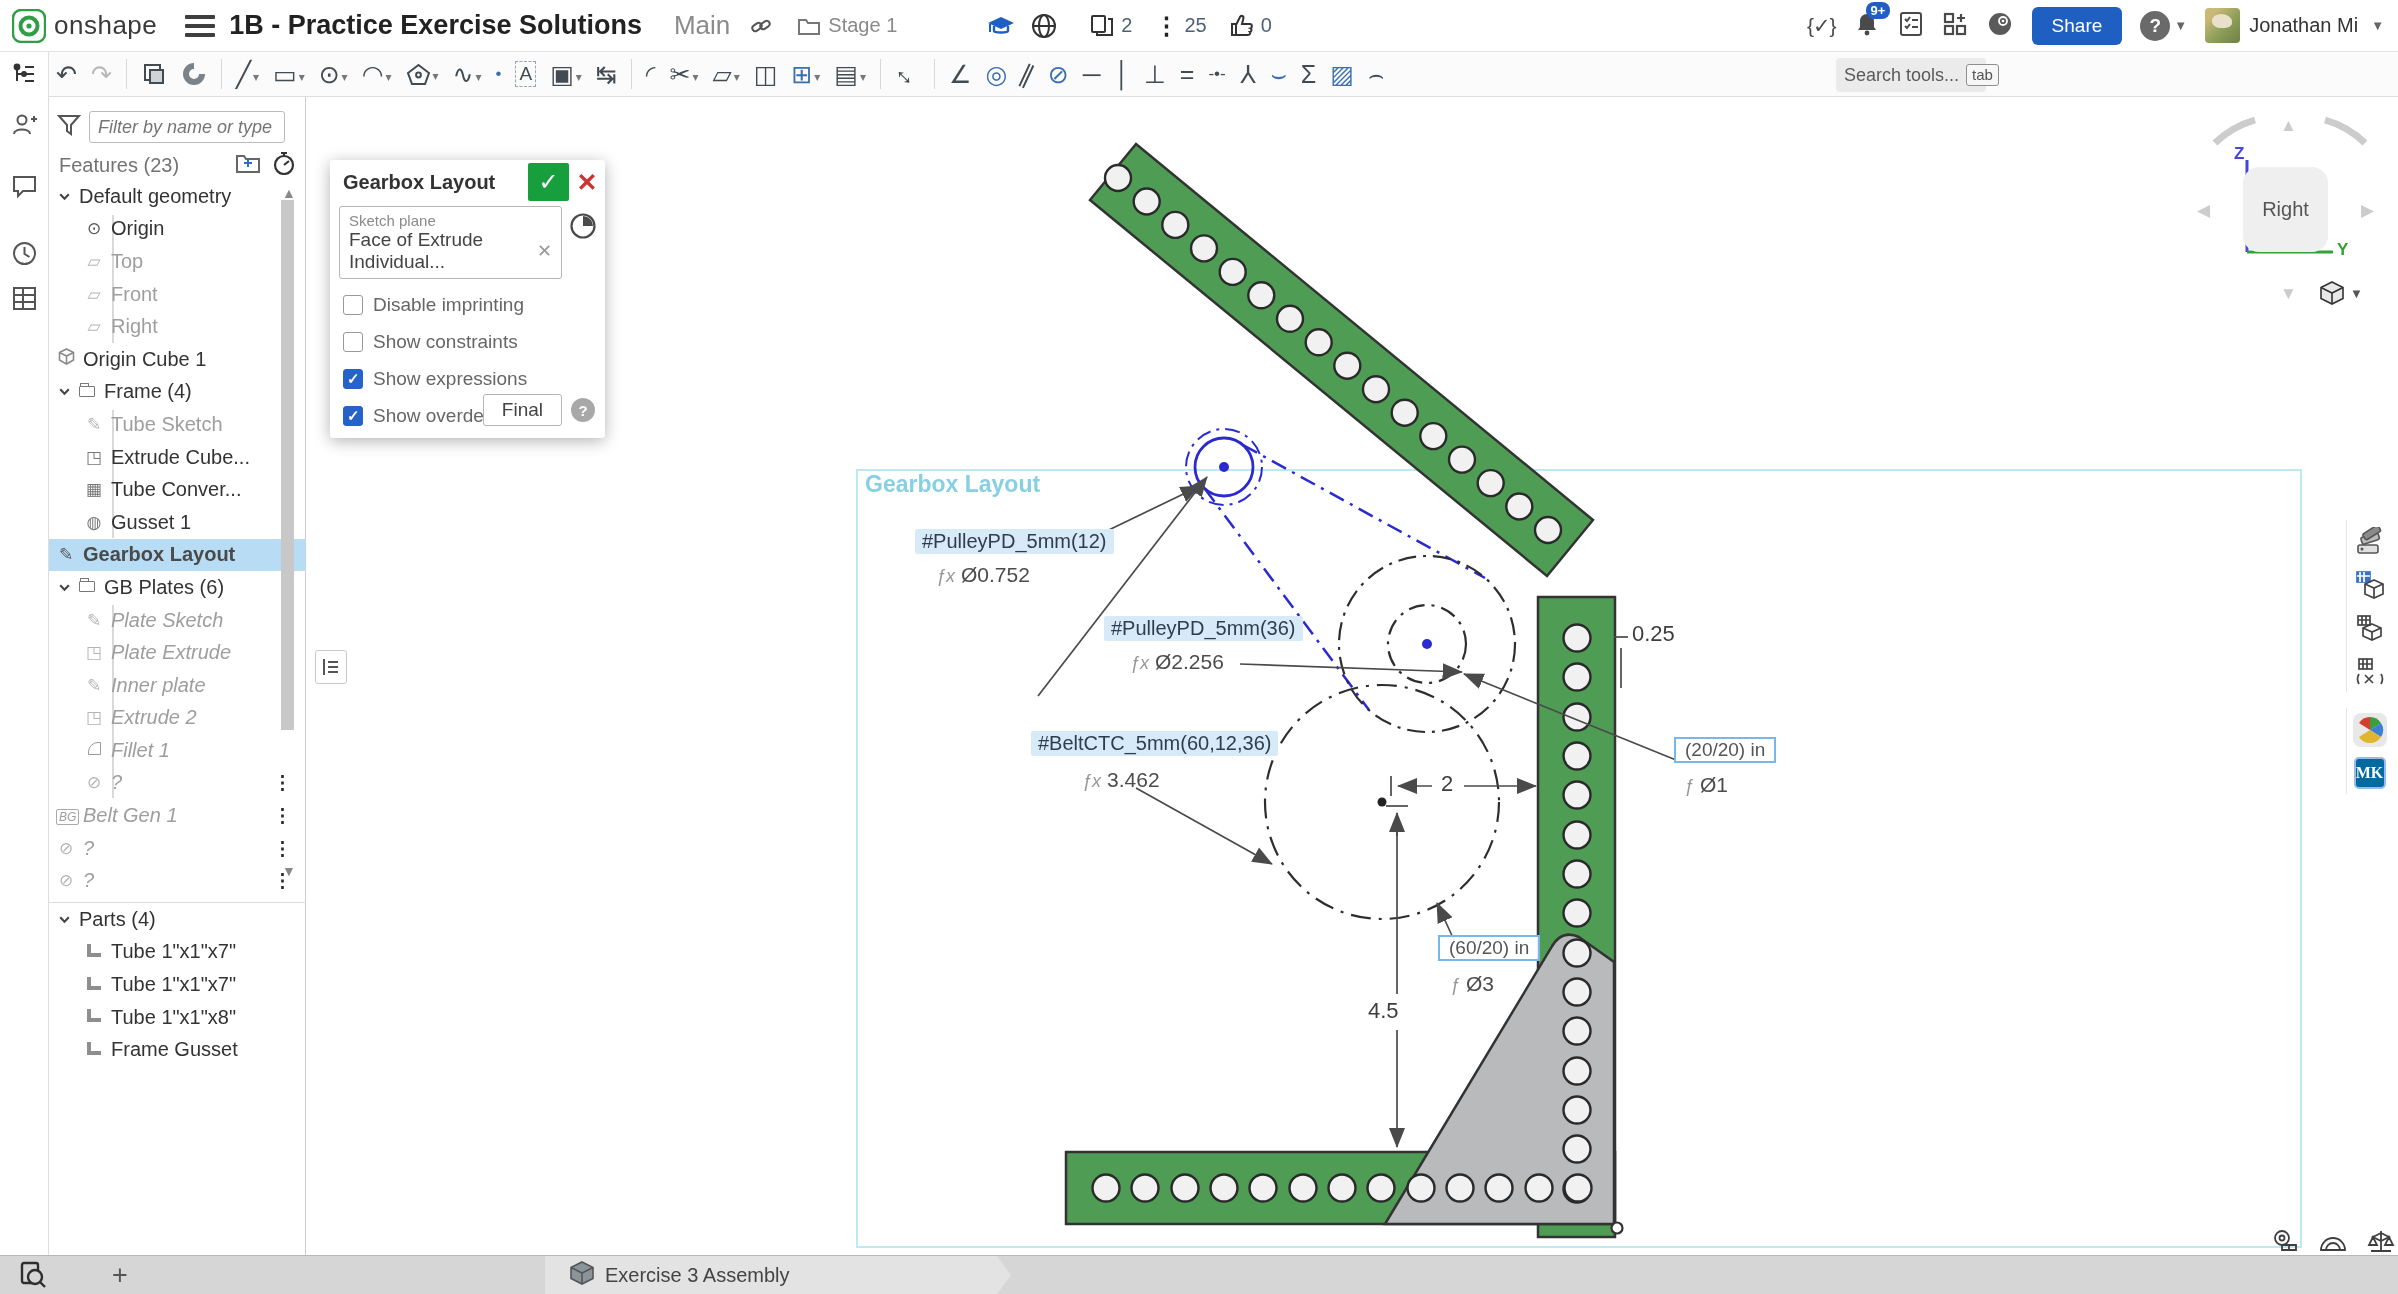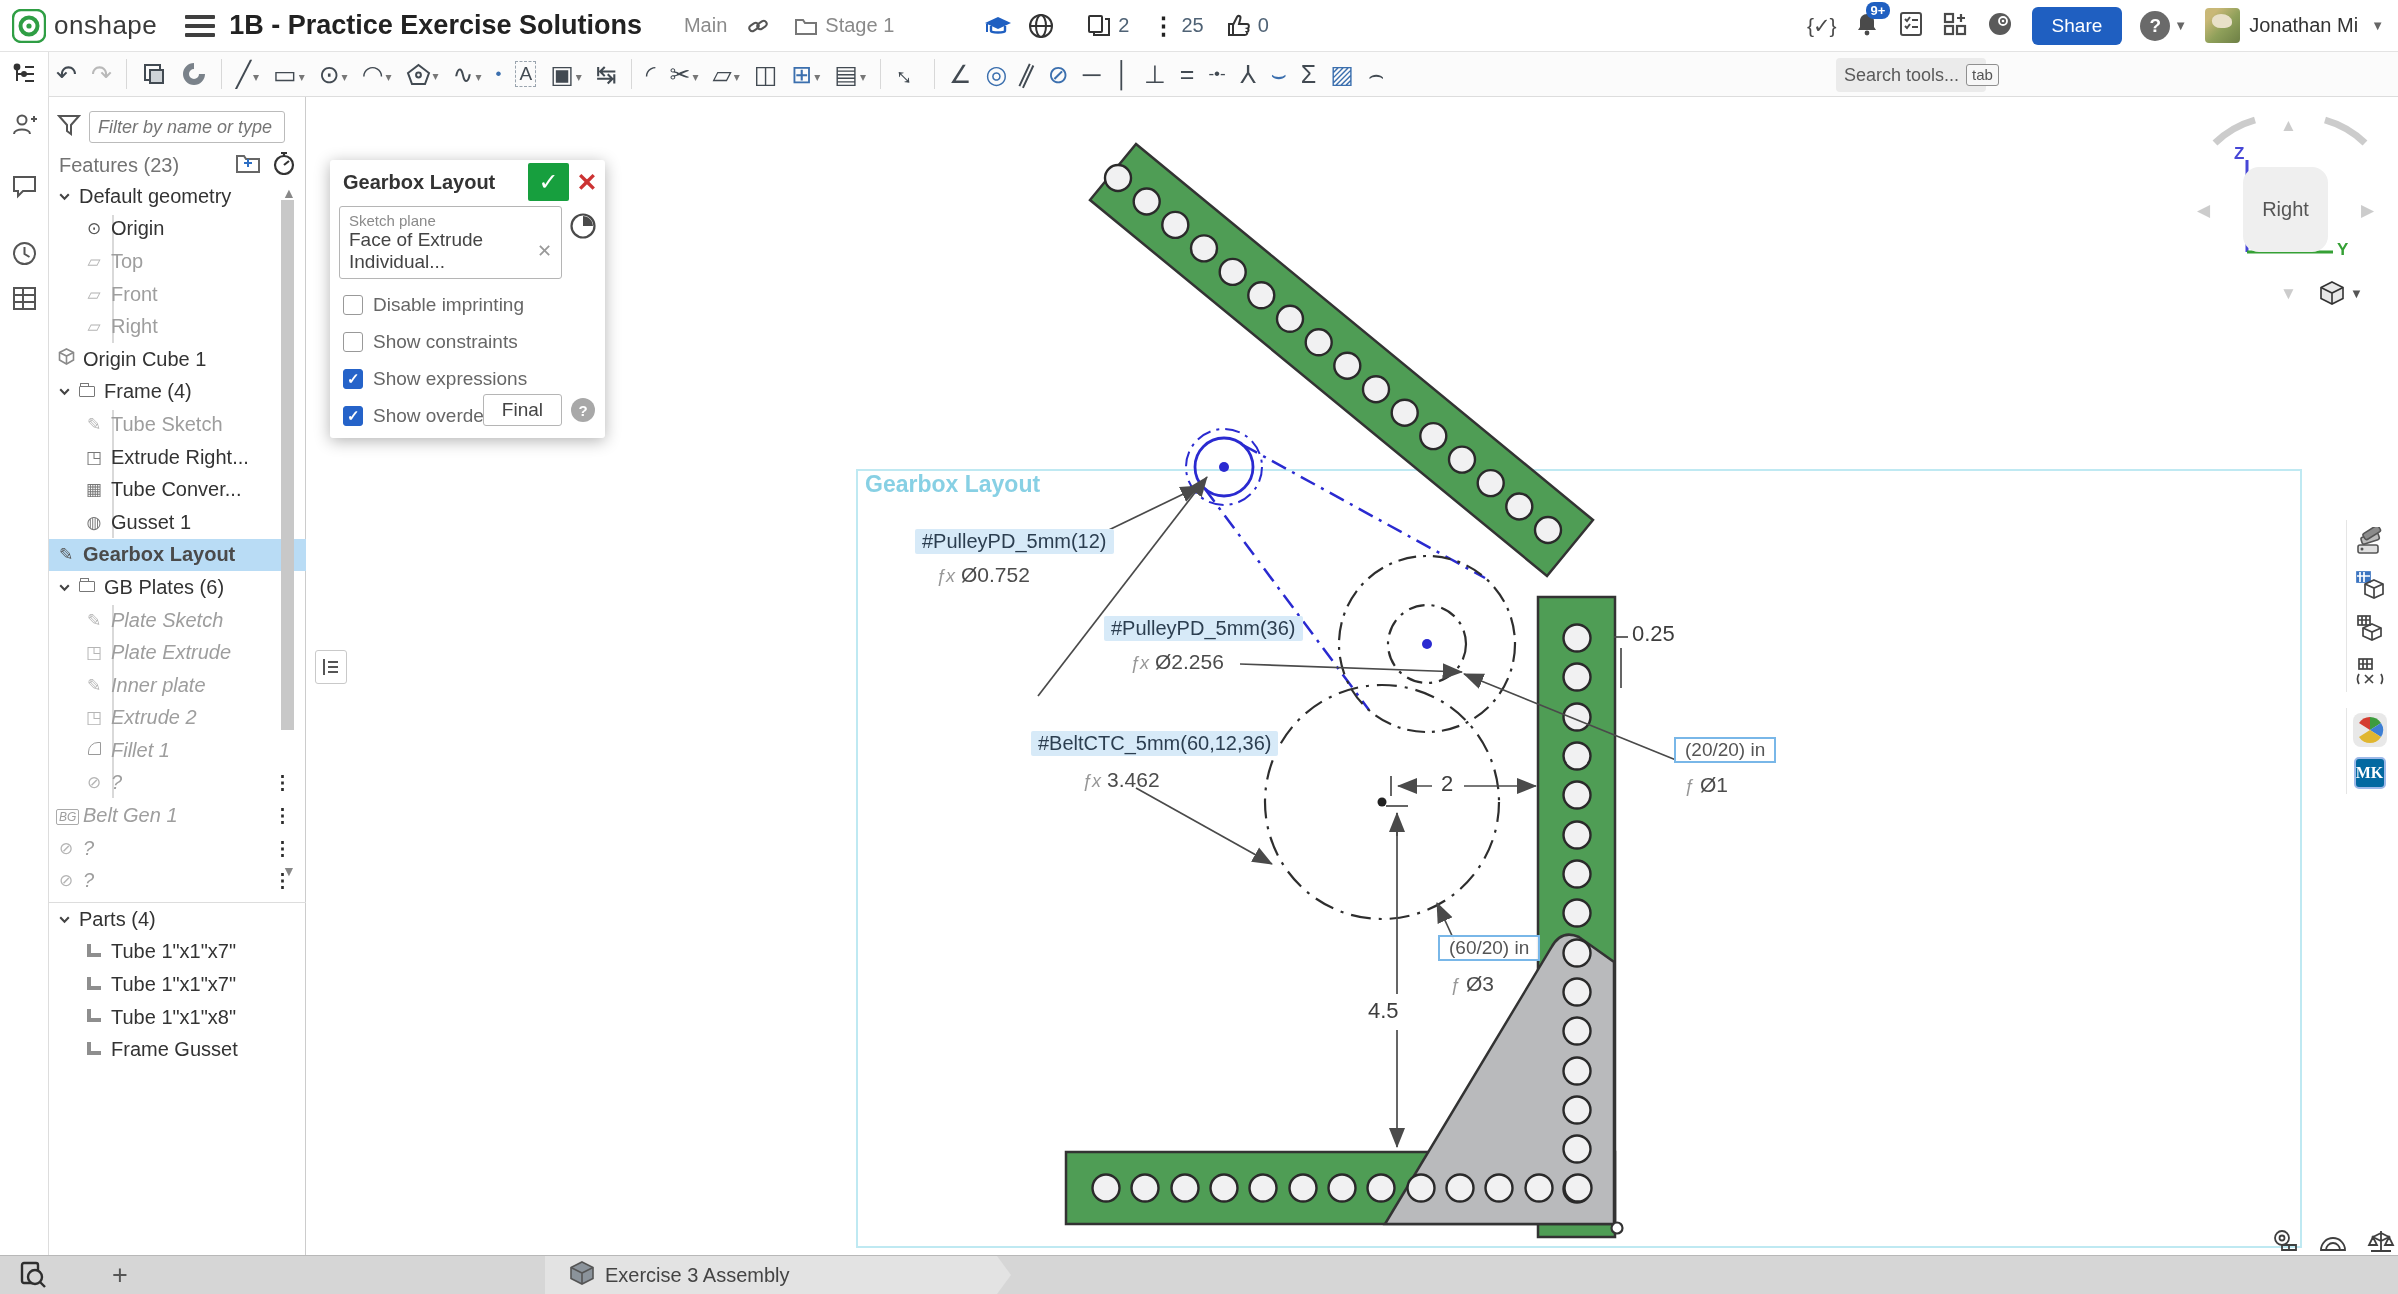--- a/index.html
+++ b/index.html
@@ -6,21 +6,21 @@
   html,body { width:2398px; height:1294px; }
   body { font-family:"Liberation Sans", sans-serif; background:#fff; overflow:hidden; position:relative; color:#333; }
 
   
   #header { position:absolute; left:0; top:0; width:2398px; height:52px; background:#fff; border-bottom:1px solid #e3e3e3; display:flex; align-items:center; }
   .logo-box { margin-left:12px; width:34px; height:34px; flex:none; }
   .logo-word { font-size:26px; color:#3a3a3a; margin-left:8px; font-weight:500; letter-spacing:.5px; }
   .hamburger { margin-left:28px; width:30px; display:flex; flex-direction:column; gap:5px; cursor:pointer; }
   .hamburger div { height:4px; background:#3f3f3f; border-radius:1px; }
   .doc-title { margin-left:14px; font-size:27px; font-weight:bold; color:#222; white-space:nowrap; }
-  .ws-name { margin-left:42px; font-size:20px; color:#8a8a8a; }
+  .ws-name { margin-left:32px; font-size:26px; color:#8a8a8a; }
   .hd-ic { color:#555; margin-left:20px; display:flex; align-items:center; }
   .ws2 { margin-left:8px; font-size:20px; color:#8a8a8a; }
   .stat-group { display:flex; align-items:center; margin-left:90px; gap:6px; }
   .stat-num { font-size:20px; color:#4f6275; margin-right:16px; }
   .right-group { margin-left:auto; display:flex; align-items:center; margin-right:14px; gap:18px; }
   .braces-check { font-size:21px; color:#4a4a4a; letter-spacing:-1px; }
   .bell-wrap { position:relative; }
   .badge { position:absolute; top:-9px; left:12px; background:#1f5fc1; color:#fff; font-size:13px; font-weight:bold; padding:1px 5px; border-radius:8px; }
   .share-btn { background:#1f5fc1; color:#fff; font-size:19px; padding:8px 20px; border:none; border-radius:6px; cursor:pointer; }
   .help-circle { width:30px; height:30px; border-radius:50%; background:#6a6a6a; color:#fff; font-size:19px; font-weight:bold; display:flex; align-items:center; justify-content:center; }
@@ -489,21 +489,21 @@
         </svg>
       <span class="ti"><span class="ic-folder"></span></span>
       <span class="tl">Frame (4)</span>
     </div>
     <div class="trow lv1 muted">
       <span class="ti">✎</span>
       <span class="tl">Tube Sketch</span>
     </div>
     <div class="trow lv1">
       <span class="ti" style="color:#777;">◳</span>
-      <span class="tl">Extrude Right...</span>
+      <span class="tl">Extrude Cube...</span>
       <span class="dots">⋮</span>
     </div>
     <div class="trow lv1">
       <span class="ti" style="color:#777;">▦</span>
       <span class="tl">Tube Conver...</span>
       <span class="dots">⋮</span>
     </div>
     <div class="trow lv1">
       <span class="ti" style="color:#777;">◍</span>
       <span class="tl">Gusset 1</span>

